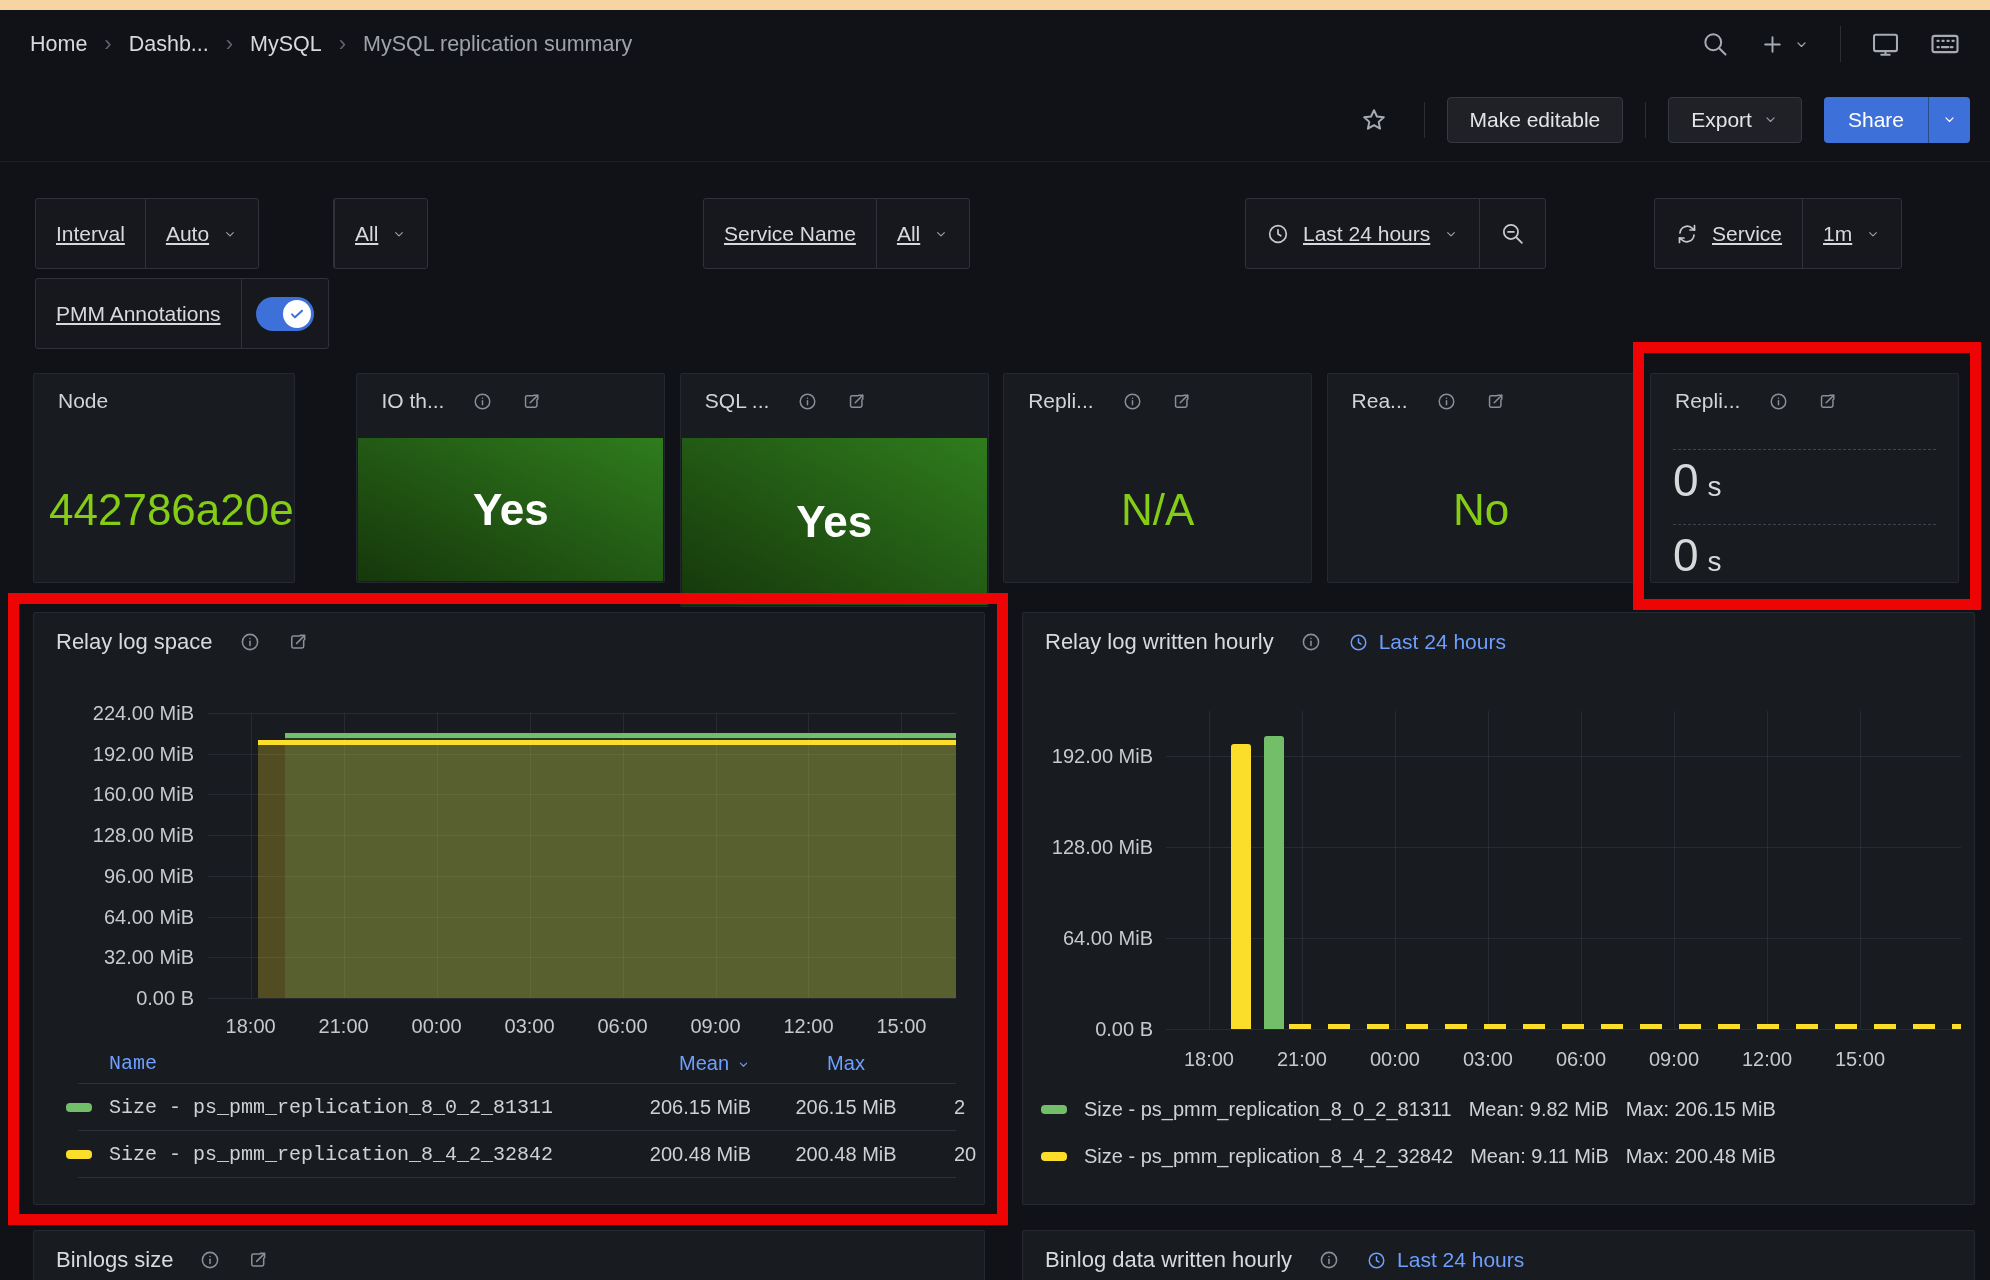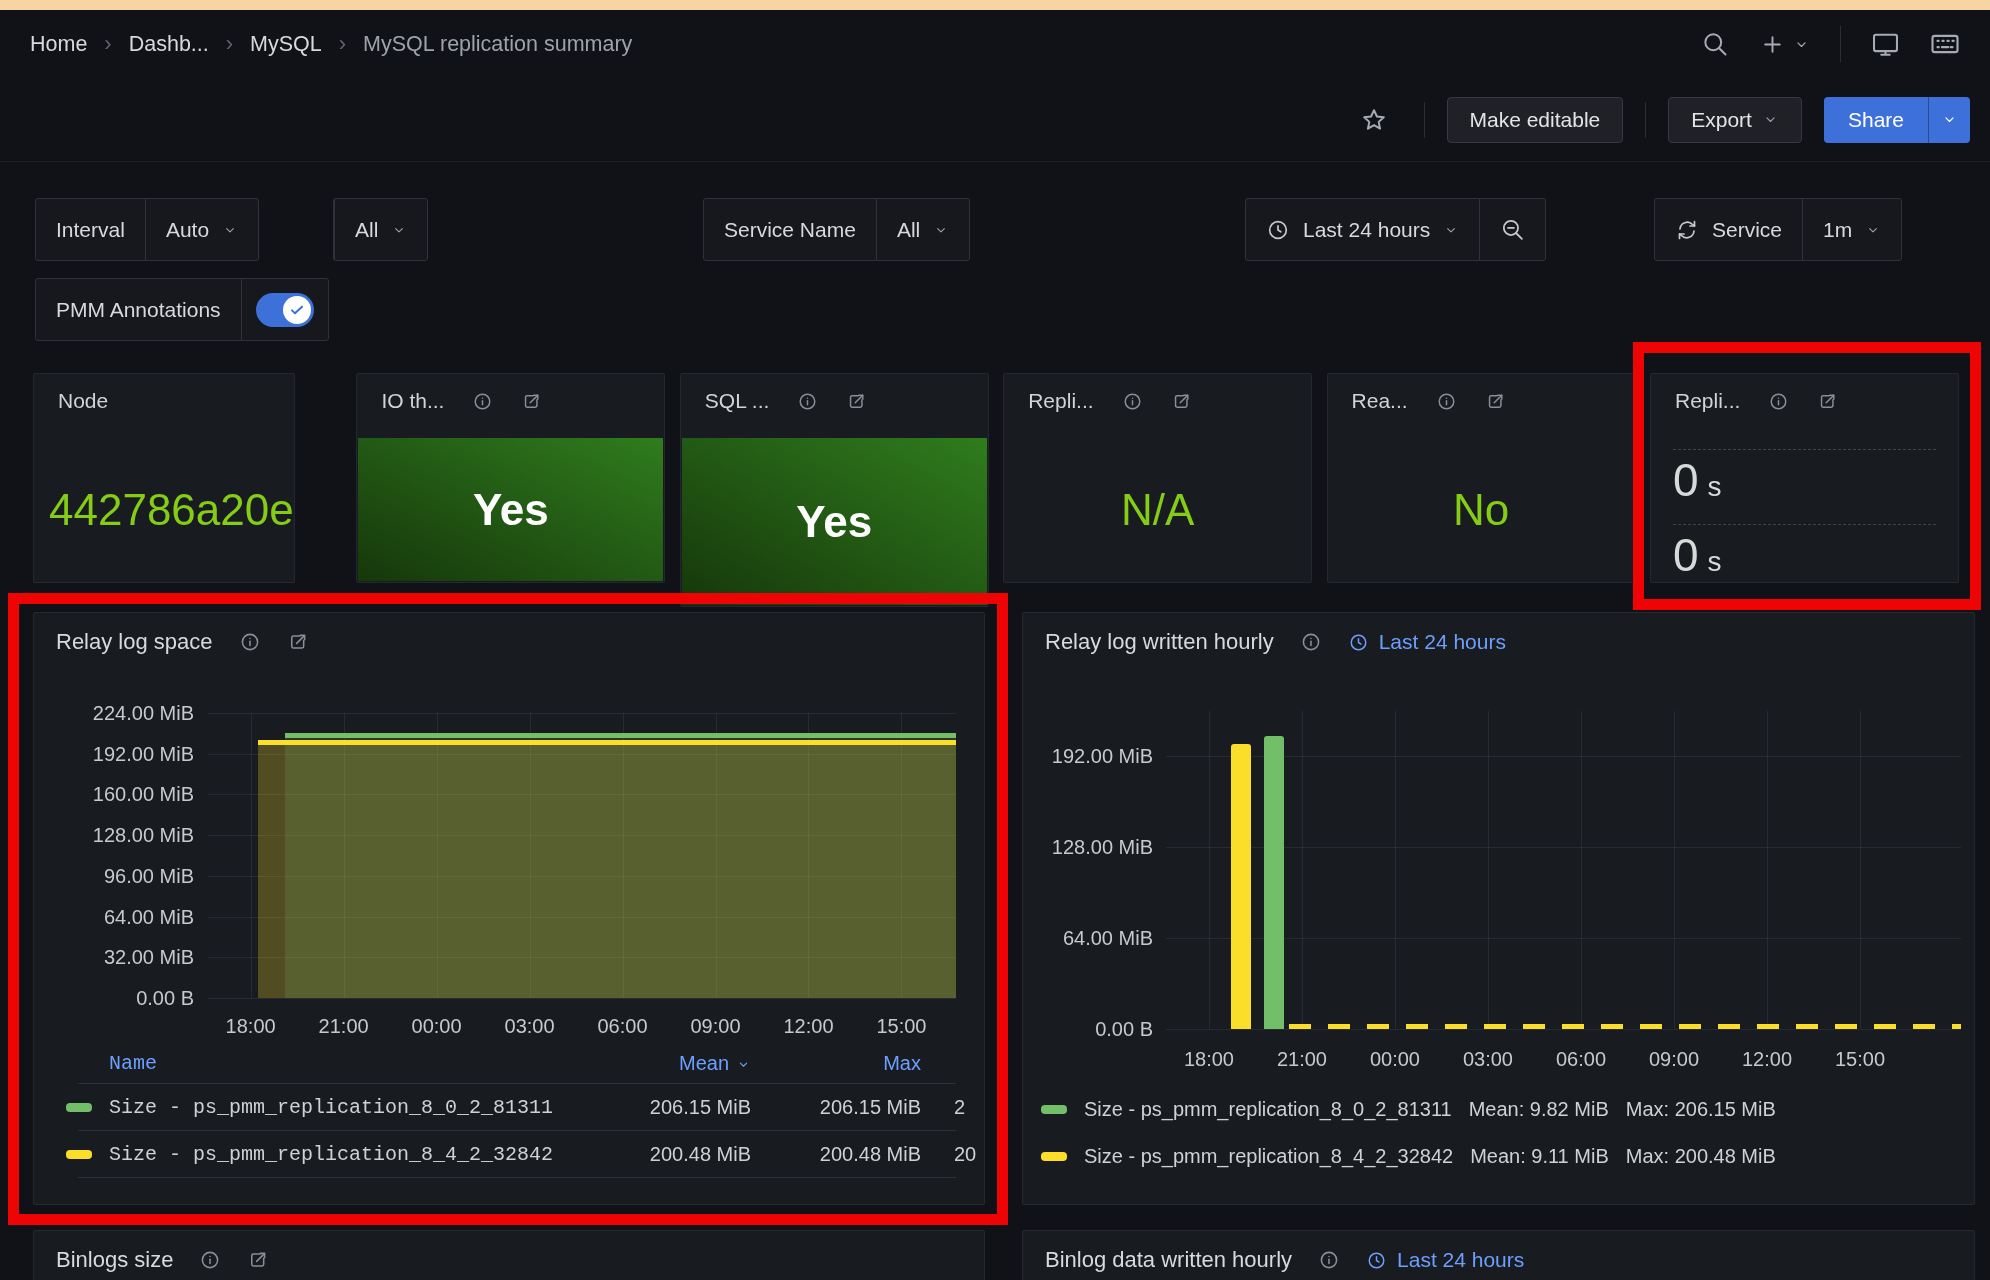--- a/index.html
+++ b/index.html
@@ -28,23 +28,23 @@
   .btn{height:46px;border-radius:4px;font-size:21px;font-family:inherit;display:inline-flex;
     align-items:center;gap:10px;cursor:pointer;}
   .btn.secondary{background:#1f2127;border:1px solid #353941;color:#e3e4e7;padding:0 22px;}
   .btn.primary{background:#3d71d9;border:none;color:#ffffff;padding:0 24px;font-weight:500;}
   .split{display:inline-flex;}
   .split .main{border-radius:4px 0 0 4px;}
   .split .caret{border-radius:0 4px 4px 0;padding:0 12px;border-left:1px solid rgba(17,18,23,.4);}
 
   
   .ctlrow{position:absolute;left:0;top:198px;width:100%;height:60px;}
-  .group{position:absolute;top:0;height:63px;display:inline-flex;align-items:stretch;
+  .group{position:absolute;top:0;height:71px;display:inline-flex;align-items:stretch;
     border:1px solid #2f3238;border-radius:3px;background:#16181d;box-sizing:border-box;
-    color:#d8d9da;font-size:21px;}
+    color:#d8d9da;font-size:21px;text-decoration:underline;}
   .cell{display:flex;align-items:center;padding:0 20px;gap:13px;white-space:nowrap;}
   .cell.sep{border-left:1px solid #2f3238;}
   .chev{color:#9aa0a6;display:inline-flex;}
   .toggle{width:58px;height:34px;border-radius:17px;background:#3d71d9;position:relative;cursor:pointer;}
   .knob{position:absolute;right:3px;top:3px;width:28px;height:28px;border-radius:50%;background:#fff;
     display:flex;align-items:center;justify-content:center;color:#3d71d9;}
 
   
   .panel{position:absolute;background:#181b1f;border:1px solid #25282e;border-radius:2px;
     overflow:hidden;box-sizing:border-box;}
@@ -77,21 +77,21 @@
   .lrow{position:relative;height:47px;}
   .lrow::after{content:"";position:absolute;left:44px;right:28px;bottom:0;height:1px;
     background:rgba(204,204,220,.13);}
   .lrow.head{height:41px;color:#6e9fff;font-weight:500;}
   .lrow.head .cell-a{line-height:41px;}
   .cell-a{position:absolute;line-height:47px;white-space:nowrap;color:#d0d1d5;cursor:pointer;}
   .lrow.head .cell-a{color:#6e9fff;}
   .swatch{position:absolute;left:32px;top:50%;margin-top:-5px;width:26px;height:9px;border-radius:4px;}
   .pos-name{left:75px;font-family:Liberation Mono, monospace;}
   .pos-mean{left:490px;width:227px;text-align:right;}
-  .pos-max{left:737px;width:150px;text-align:right;}
+  .pos-max{left:737px;width:150px;text-align:center;}
   .pos-clip{left:920px;}
 
   .legend2{position:absolute;left:18px;top:473px;right:0;}
   .l2row{display:flex;align-items:center;gap:17px;height:47px;color:#d0d1d5;font-size:20px;white-space:nowrap;}
   .sw2{width:26px;height:9px;border-radius:4px;flex:0 0 auto;}
   .l2name{cursor:pointer;}
 
   .redbox{position:absolute;border:11px solid #ee0404;z-index:40;pointer-events:none;box-sizing:border-box;}
 </style>
 </head>

